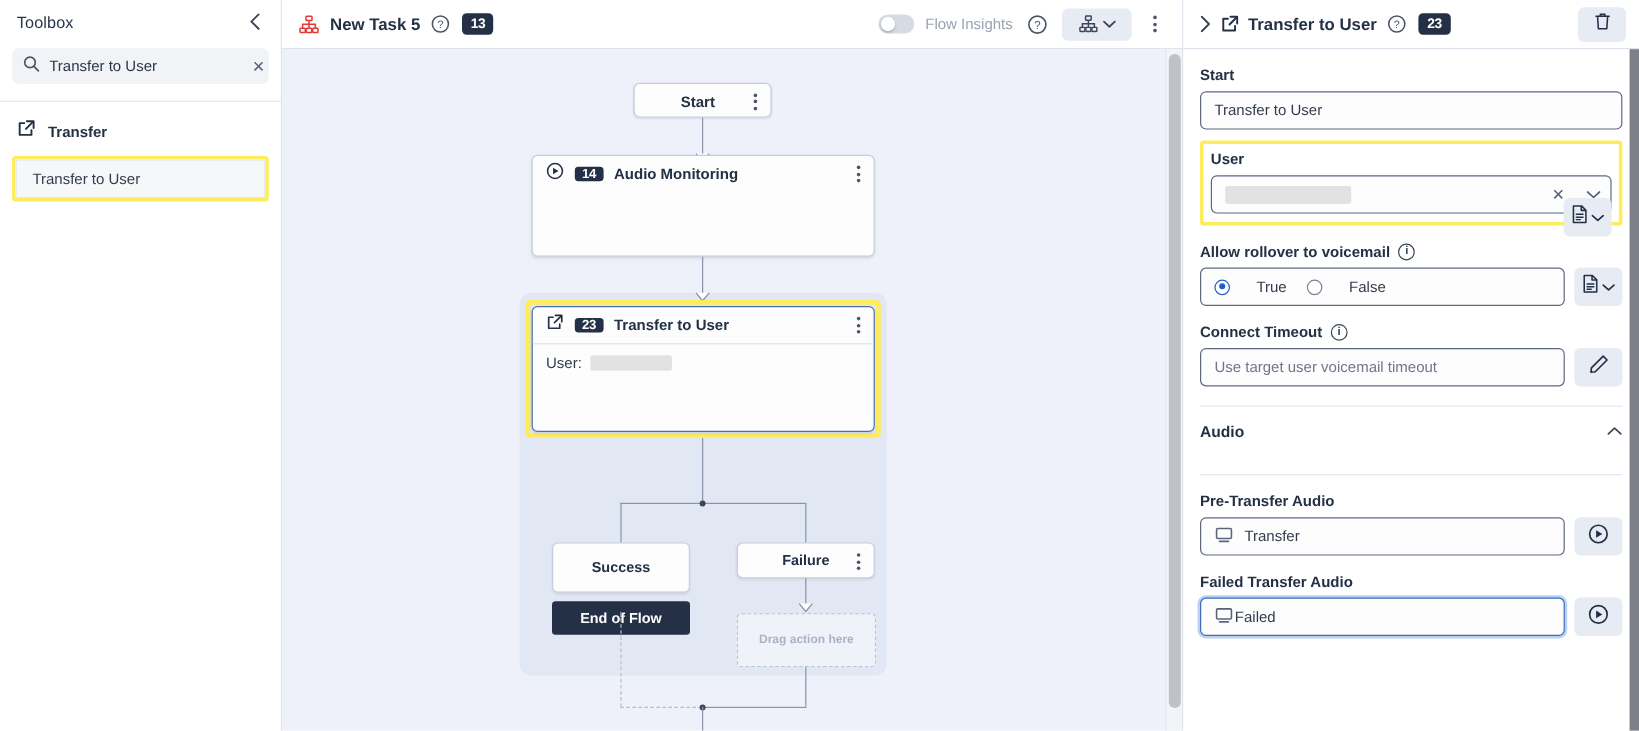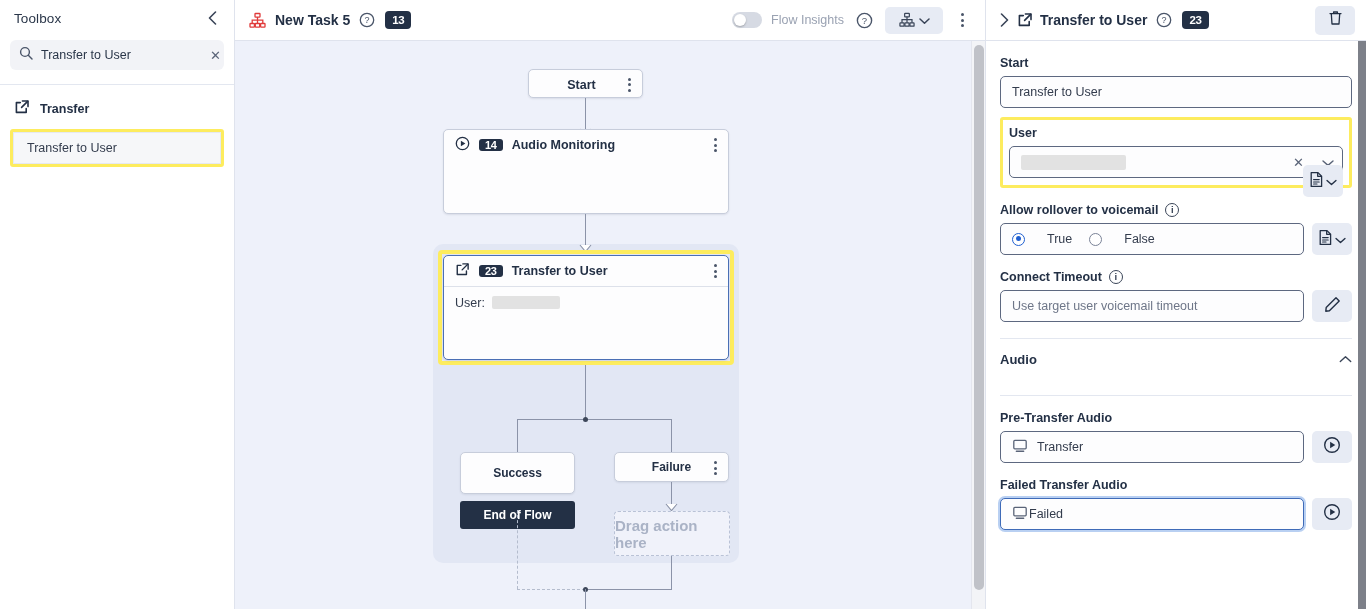--- a/index.html
+++ b/index.html
@@ -149,21 +149,21 @@
     box-shadow: 0 1px 2px rgba(30,40,70,.08);
   }
   .eof {
     position: absolute; background: #233045; color: #fff; font-size: 12px;
     font-weight: bold; display: flex; align-items: center; justify-content: center;
     border-radius: 3px;
   }
   .dropzone {
     position: absolute; border: 1px dashed #b9c2d6; border-radius: 4px;
     display: flex; align-items: center; justify-content: center;
-    font-size: 15px; font-weight: bold; color: #aab3c6; background: #f0f2fa;
+    font-size: 10px; font-weight: bold; color: #aab3c6; background: #f0f2fa;
   }
   .line { position: absolute; background: #8b93a8; }
   .vline { width: 1px; }
   .hline { height: 1px; }
   .dline { position: absolute; border-left: 1px dashed #b4bccd; }
   .dhline { position: absolute; border-top: 1px dashed #b4bccd; }
   .dot { position: absolute; width: 5px; height: 5px; border-radius: 50%; background: #3d4759; }
   .arrow-o {
     position: absolute; width: 13px; height: 9px;
   }

